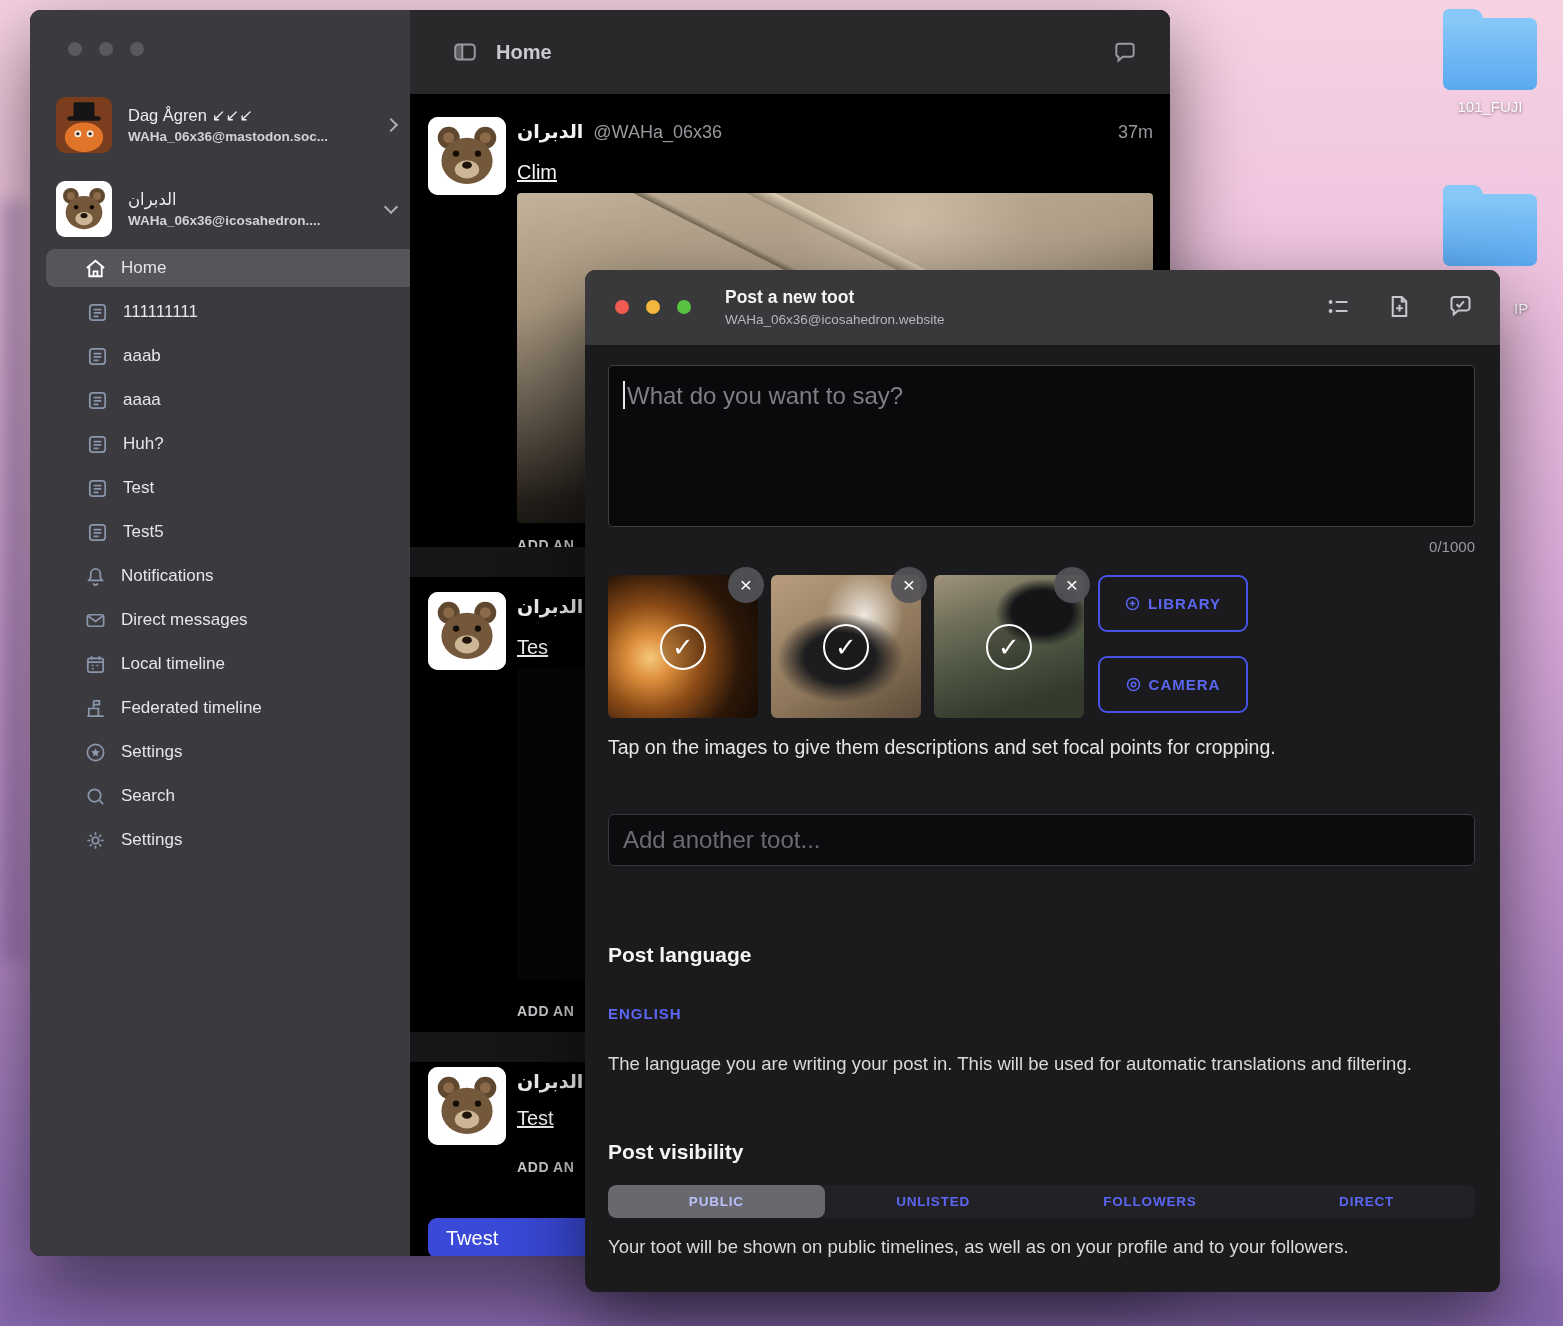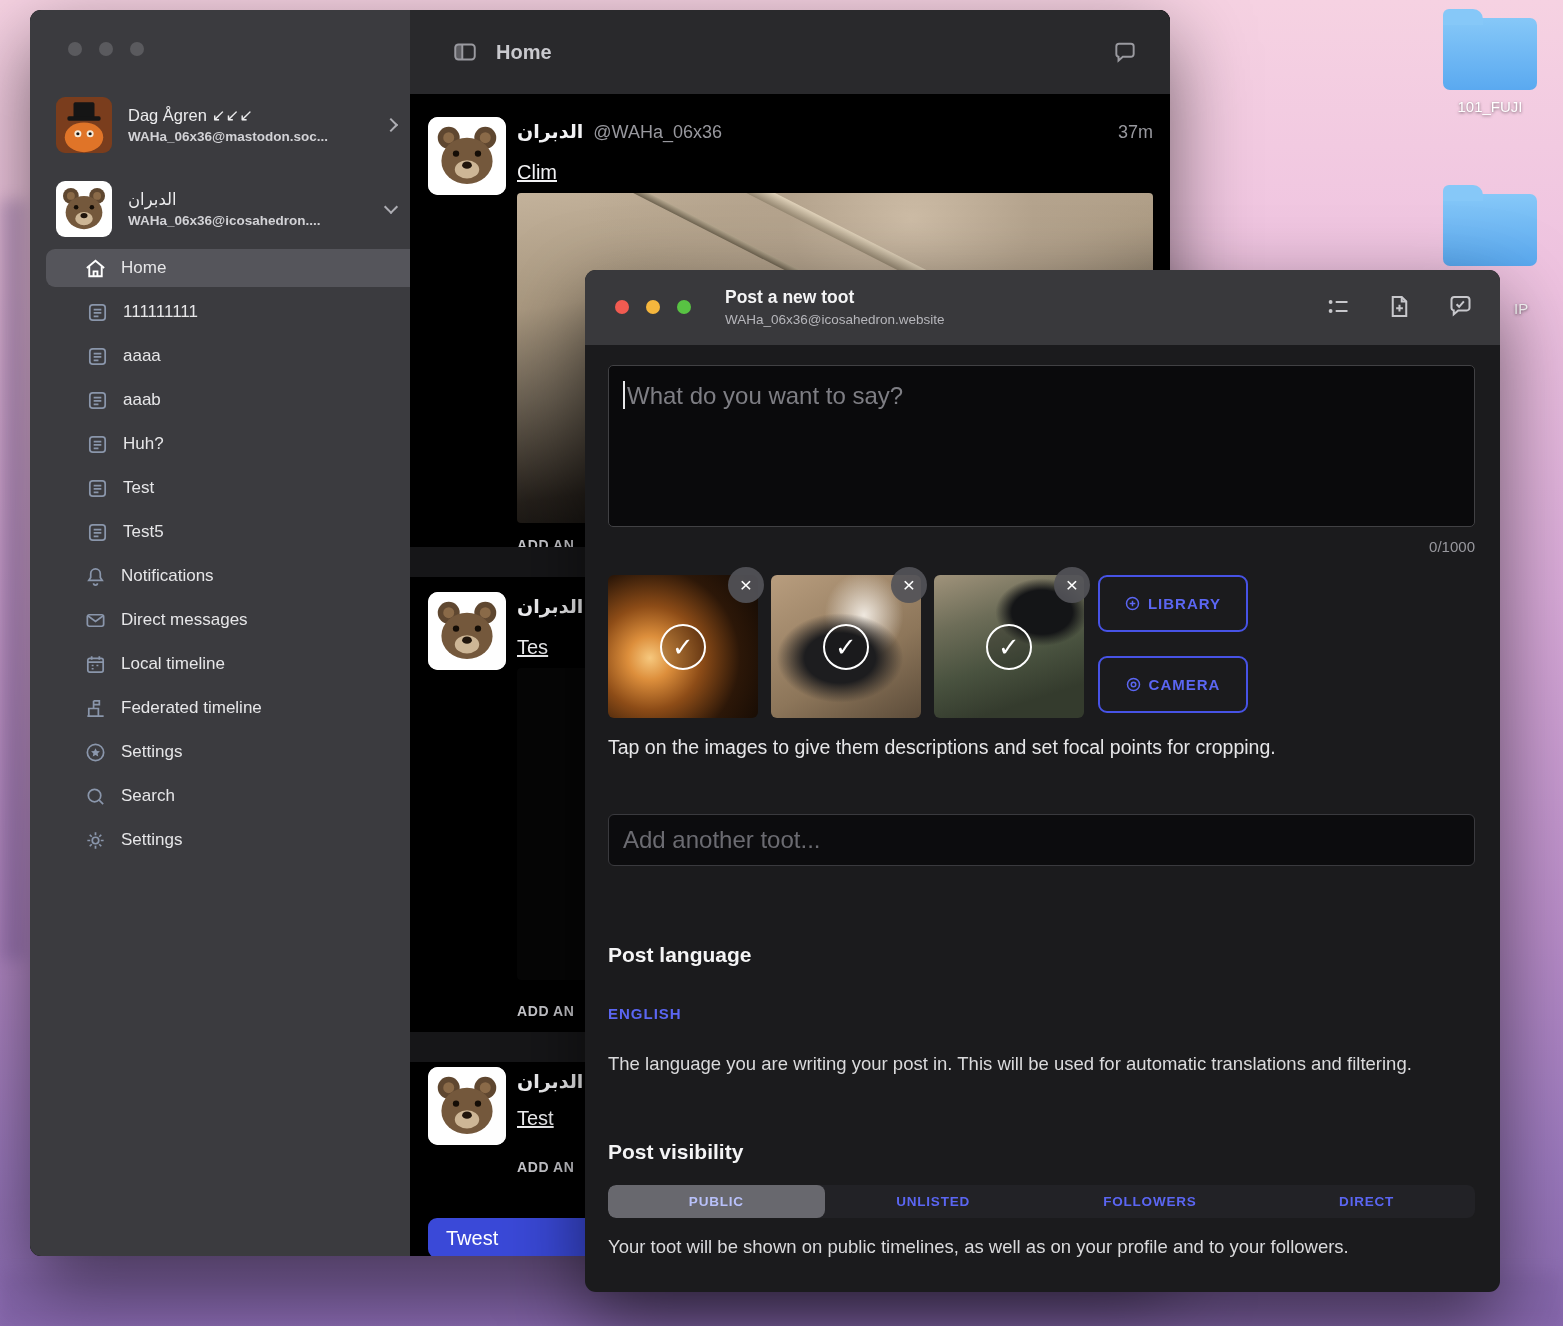--- a/index.html
+++ b/index.html
@@ -231,30 +231,30 @@
           </span>
           <span class="lbl">111111111</span>
       </div>
       <div class="row indent">
         <span class="ic">
             <svg viewBox="0 0 24 24" width="23" height="23" fill="none" stroke="#8a96ab" stroke-width="1.8">
               <rect x="4" y="4" width="16" height="16" rx="3"></rect>
               <path d="M8 9h8M8 12.5h8M8 16h5"></path>
             </svg>
           </span>
-          <span class="lbl">aaaa</span>
+          <span class="lbl">aaab</span>
       </div>
       <div class="row indent">
         <span class="ic">
             <svg viewBox="0 0 24 24" width="23" height="23" fill="none" stroke="#8a96ab" stroke-width="1.8">
               <rect x="4" y="4" width="16" height="16" rx="3"></rect>
               <path d="M8 9h8M8 12.5h8M8 16h5"></path>
             </svg>
           </span>
-          <span class="lbl">aaab</span>
+          <span class="lbl">aaaa</span>
       </div>
       <div class="row indent">
         <span class="ic">
             <svg viewBox="0 0 24 24" width="23" height="23" fill="none" stroke="#8a96ab" stroke-width="1.8">
               <rect x="4" y="4" width="16" height="16" rx="3"></rect>
               <path d="M8 9h8M8 12.5h8M8 16h5"></path>
             </svg>
           </span>
           <span class="lbl">Huh?</span>
       </div>

